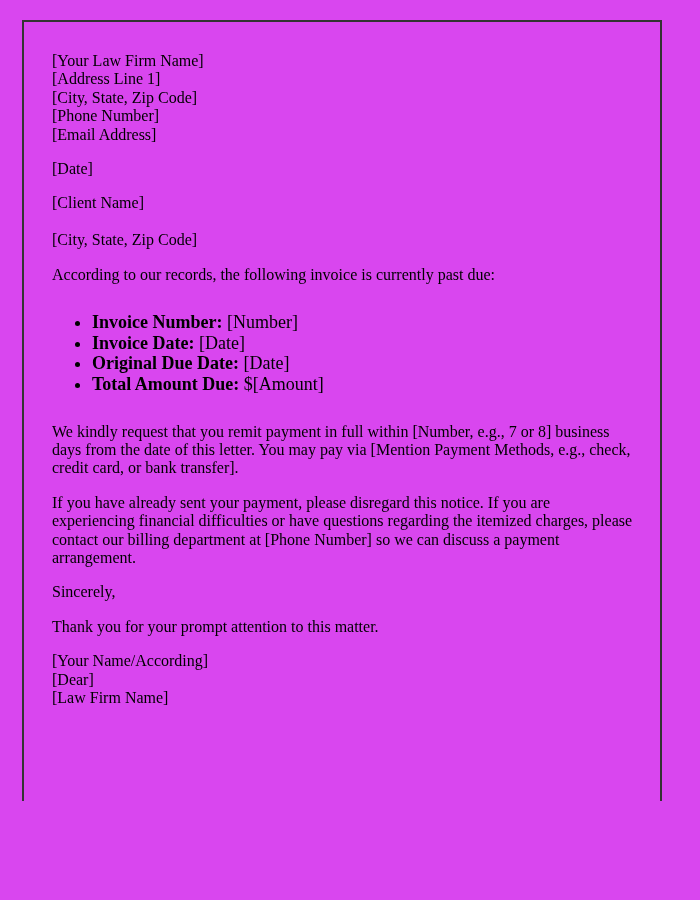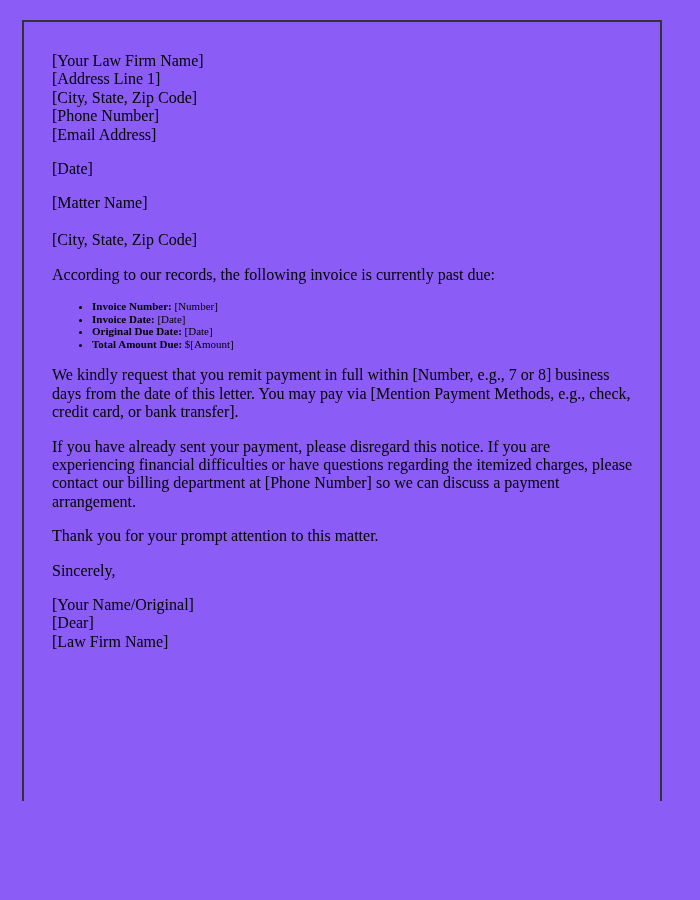--- a/index.html
+++ b/index.html
@@ -7,21 +7,21 @@
     padding: 0;
     background: #ffffff;
     width: 700px;
     height: 900px;
     overflow: hidden;
   }
   .page {
     position: relative;
     width: 700px;
     height: 900px;
-    background: #8b5cf6;
+    background: #d946ef;
     font-family: "Liberation Serif", "DejaVu Serif", serif;
     color: #000000;
   }
   .letter {
     position: absolute;
     left: 22px;
     top: 20px;
     width: 640px;
     height: 781px;
     box-sizing: border-box;
@@ -37,23 +37,23 @@
     font-size: 16px;
     line-height: 1.15;
   }
   .letter p:first-child {
     margin-top: 0;
   }
   .subject {
     font-weight: bold;
   }
   ul.invoice-list {
-    margin: 16px 0;
+    margin: 28px 0;
     padding-left: 40px;
-    font-size: 11px;
+    font-size: 18px;
     line-height: 1.15;
   }
   ul.invoice-list li {
     margin: 0;
     padding: 0;
   }
   ul.invoice-list li b {
     font-weight: bold;
   }
 </style>
@@ -67,45 +67,45 @@
       <span>[Your Law Firm Name]</span><br>
       <span>[Address Line 1]</span><br>
       <span>[City, State, Zip Code]</span><br>
       <span>[Phone Number]</span><br>
       <span>[Email Address]</span>
     </p>
 
     <p>[Date]</p>
 
     <p>
-      <span>[Matter Name]</span><br>
+      <span>[Client Name]</span><br>
       <br>
       <span>[City, State, Zip Code]</span>
     </p>
 
 
 
 
     <p>According to our records, the following invoice is currently past due:</p>
 
     <ul class="invoice-list">
       <li><b>Invoice Number:</b> <span>[Number]</span></li>
       <li><b>Invoice Date:</b> <span>[Date]</span></li>
       <li><b>Original Due Date:</b> <span>[Date]</span></li>
       <li><b>Total Amount Due:</b> <span>$[Amount]</span></li>
     </ul>
 
     <p>We kindly request that you remit payment in full within [Number, e.g., 7 or 8] business days from the date of this letter. You may pay via [Mention Payment Methods, e.g., check, credit card, or bank transfer].</p>
 
     <p>If you have already sent your payment, please disregard this notice. If you are experiencing financial difficulties or have questions regarding the itemized charges, please contact our billing department at [Phone Number] so we can discuss a payment arrangement.</p>
 
+    <p>Sincerely,</p>
+
     <p>Thank you for your prompt attention to this matter.</p>
 
-    <p>Sincerely,</p>
-
     <p>
-      <span>[Your Name/Original]</span><br>
+      <span>[Your Name/According]</span><br>
       <span>[Dear]</span><br>
       <span>[Law Firm Name]</span>
     </p>
 
   </div>
 </div>
 
 </body></html>

